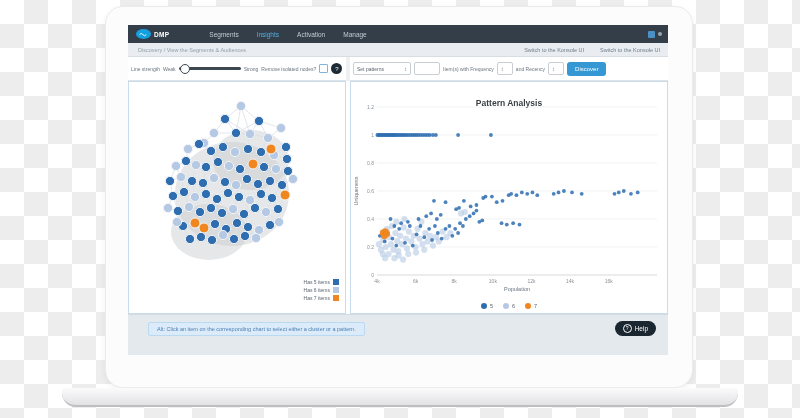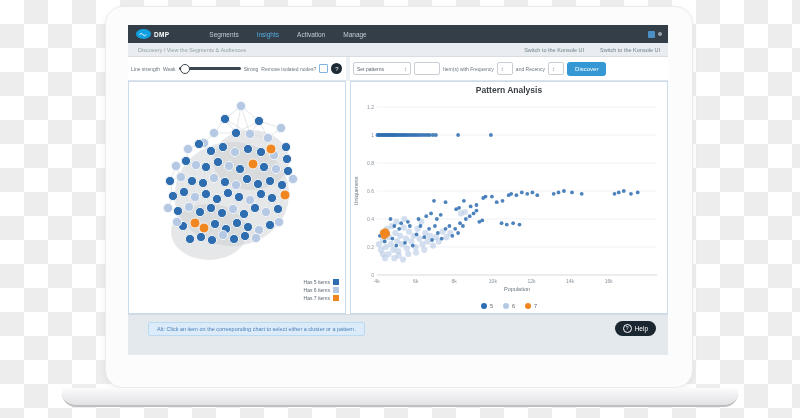--- a/index.html
+++ b/index.html
@@ -51,21 +51,21 @@
     padding:0 8px;display:flex;align-items:center;}
   
   .charts{position:absolute;left:0;top:56px;width:100%;height:233px;display:flex;gap:4px;background:#fff;}
   .panel{background:#fff;border:1px solid #c8dcee;box-sizing:border-box;position:relative;}
   .panel.left{width:218px;height:233px;}
   .panel.right{width:318px;height:233px;}
   .net-legend{position:absolute;right:6px;bottom:12px;display:flex;flex-direction:column;gap:2px;}
   .net-legend-row{display:flex;align-items:center;gap:3px;justify-content:flex-end;}
   .net-legend-label{font-size:5px;color:#5c6670;}
   .net-legend-swatch{width:6px;height:6px;}
-  .scatter-title{position:absolute;top:3px;left:0;width:100%;text-align:center;font-size:8.5px;font-weight:bold;color:#3a3f44;}
+  .scatter-title{position:absolute;top:16px;left:0;width:100%;text-align:center;font-size:8.5px;font-weight:bold;color:#3a3f44;}
   .scatter-legend{position:absolute;bottom:4px;left:0;width:100%;display:flex;justify-content:center;gap:10px;align-items:center;}
   .sc-leg-item{display:flex;align-items:center;gap:3px;}
   .sc-leg-dot{width:6px;height:6px;border-radius:50%;}
   .sc-leg-label{font-size:5.5px;color:#5c6670;}
   
   .footer{position:absolute;left:0;top:289px;width:100%;height:41px;background:#e4e9ed;border-top:1px solid #d4dade;box-sizing:border-box;}
   .info-box{position:absolute;left:20px;top:7px;background:#dcebf9;border:1px solid #badaf2;border-radius:2px;
     padding:3px 8px;font-size:5.5px;color:#4a7fb5;}
   .help-pill{position:absolute;right:12px;top:6px;background:#1a2630;border-radius:9px;height:15px;
     display:flex;align-items:center;gap:3px;padding:0 8px;color:#fff;font-size:6.5px;}

